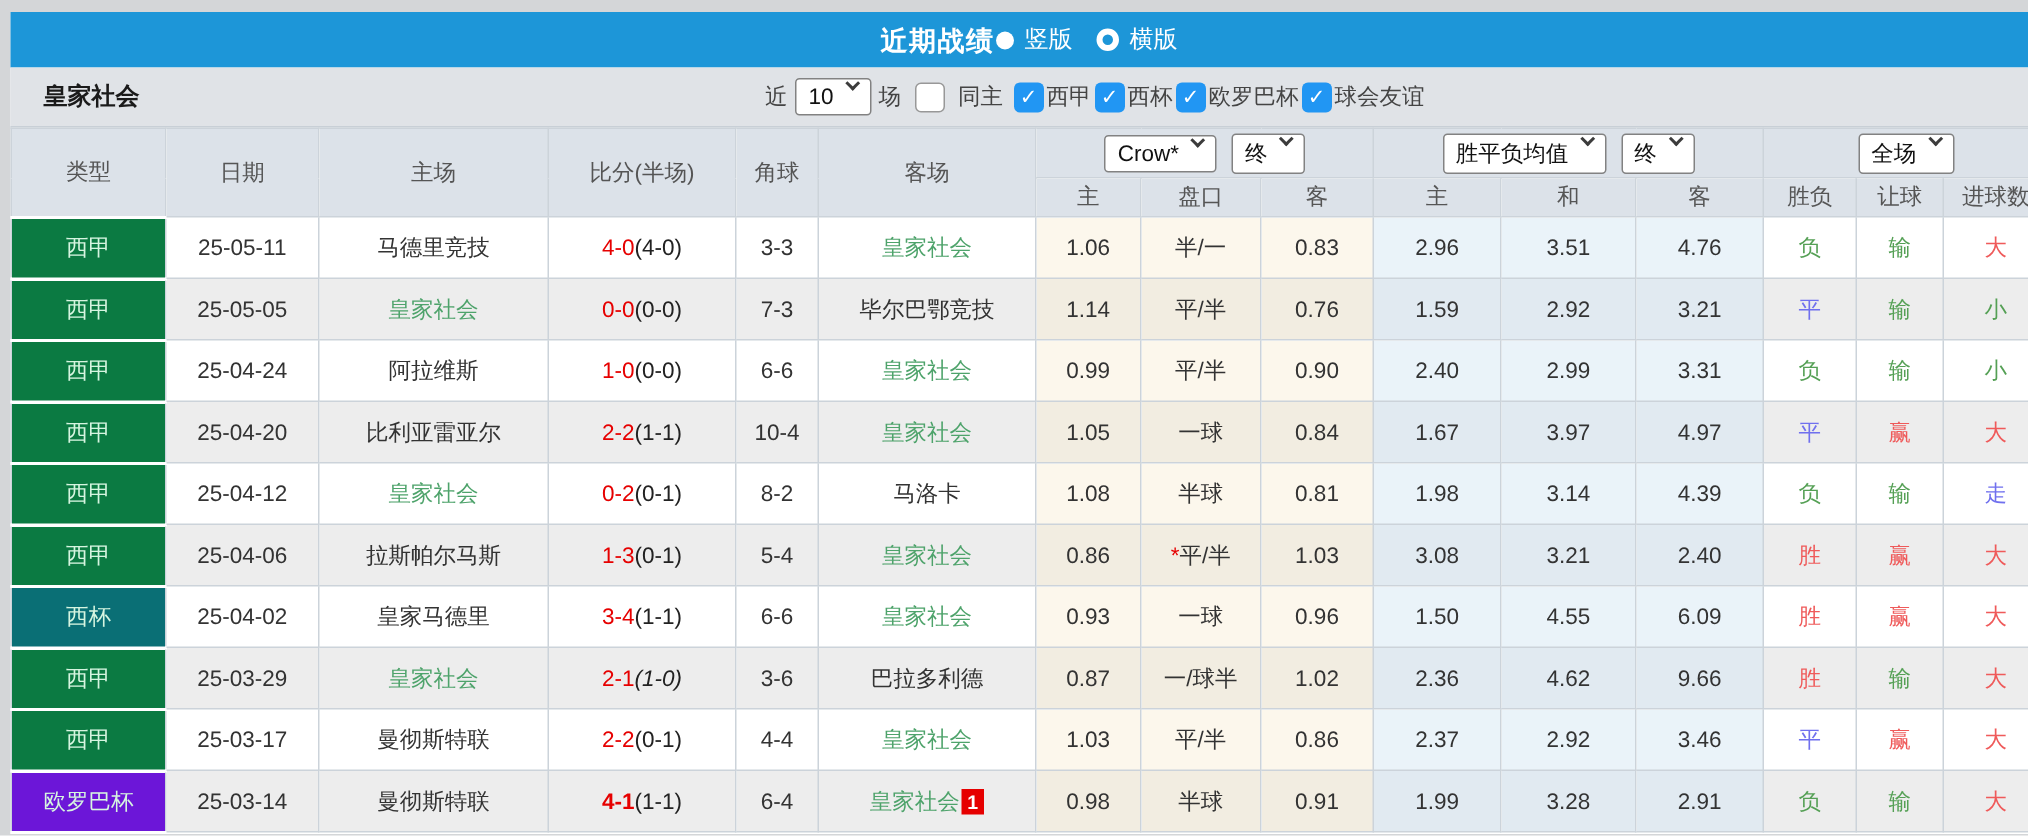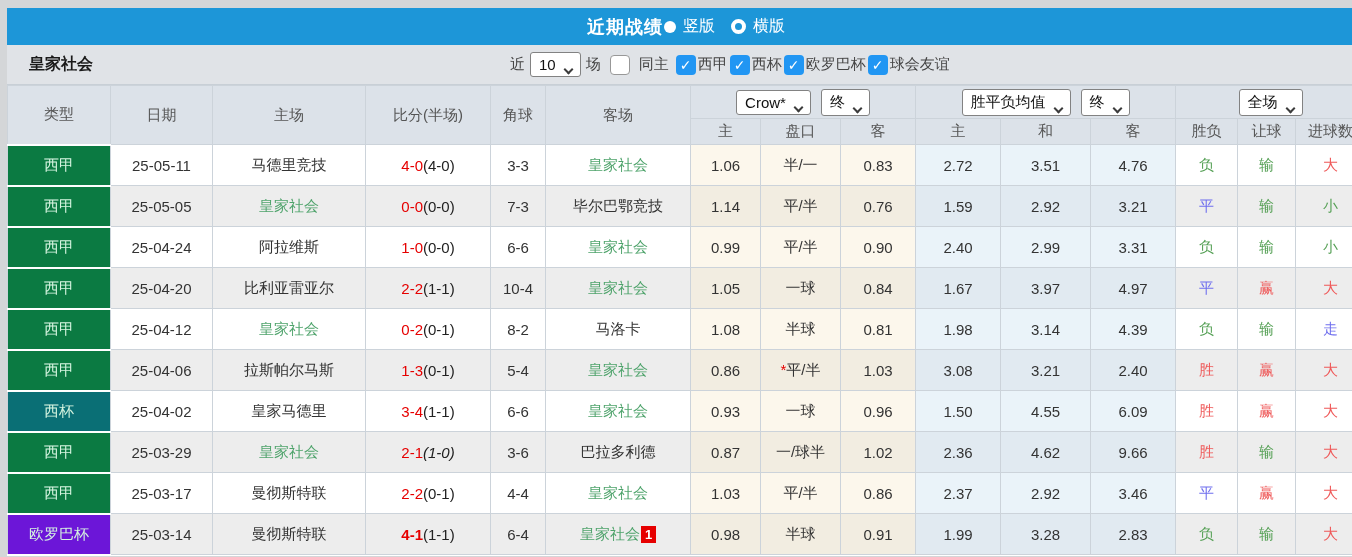--- a/index.html
+++ b/index.html
@@ -26,21 +26,21 @@
   
   .filterbar {
     height:40px; background:#e0e3e7; position:relative;
     display:flex; align-items:center; font-size:15px;
     border-bottom:1px solid #c8cfd6;
   }
   .teamname { font-weight:bold; font-size:16px; margin-left:22px; color:#1a1a1a; }
   .controls { position:absolute; left:498px; display:flex; align-items:center; }
   .controls .lbl { margin:0 5px; color:#444; }
   .fselect {
-    display:inline-flex; align-items:flex-end; background:#fff;
+    display:inline-flex; align-items:flex-start; background:#fff;
     border:1px solid #828282; border-radius:3px; padding:3px 8px;
     gap:9px; cursor:pointer; color:#111; font-size:15px;
   }
   .chev { width:7px; height:7px; border-right:2px solid #3c3c3c; border-bottom:2px solid #3c3c3c;
           transform:rotate(45deg); margin-top:-4px; }
   .cb {
     width:20px; height:20px; border-radius:4px;
     display:inline-flex; align-items:center; justify-content:center;
     cursor:pointer; flex:none;
   }
@@ -189,21 +189,21 @@
         <tr class="odd">
           <td class="type" style="background: rgb(11, 122, 66); color: rgb(214, 245, 224);">西甲</td>
           <td>25-05-11</td>
           <td><span>马德里竞技</span></td>
           <td><span style="color: rgb(230, 0, 0);">4-0</span><span style="color: rgb(34, 34, 34);">(4-0)</span></td>
           <td>3-3</td>
           <td><span style="color: rgb(78, 163, 107);">皇家社会</span></td>
           <td class="ccrow">1.06</td>
           <td class="ccrow"><span>半/一</span></td>
           <td class="ccrow">0.83</td>
-          <td class="cavg">2.72</td>
+          <td class="cavg">2.96</td>
           <td class="cavg">3.51</td>
           <td class="cavg">4.76</td>
           <td><span style="color: rgb(85, 160, 85);">负</span></td>
           <td><span style="color: rgb(85, 160, 85);">输</span></td>
           <td><span style="color: rgb(239, 90, 90);">大</span></td>
         </tr>
         <tr class="even">
           <td class="type" style="background: rgb(11, 122, 66); color: rgb(214, 245, 224);">西甲</td>
           <td>25-05-05</td>
           <td><span class="team-name" style="color: rgb(78, 163, 107);">皇家社会</span></td>
@@ -344,20 +344,20 @@
           <td>25-03-14</td>
           <td><span>曼彻斯特联</span></td>
           <td><span style="color: rgb(230, 0, 0); font-weight: bold;">4-1</span><span style="color: rgb(34, 34, 34);">(1-1)</span></td>
           <td>6-4</td>
           <td><span style="color: rgb(78, 163, 107);">皇家社会</span><span class="badge1" style="background: rgb(230, 0, 0);">1</span></td>
           <td class="ccrow">0.98</td>
           <td class="ccrow"><span>半球</span></td>
           <td class="ccrow">0.91</td>
           <td class="cavg">1.99</td>
           <td class="cavg">3.28</td>
-          <td class="cavg">2.83</td>
+          <td class="cavg">2.91</td>
           <td><span style="color: rgb(85, 160, 85);">负</span></td>
           <td><span style="color: rgb(85, 160, 85);">输</span></td>
           <td><span style="color: rgb(239, 90, 90);">大</span></td>
         </tr>
       </tbody>
   </table>
 </div>
 
 </body></html>

